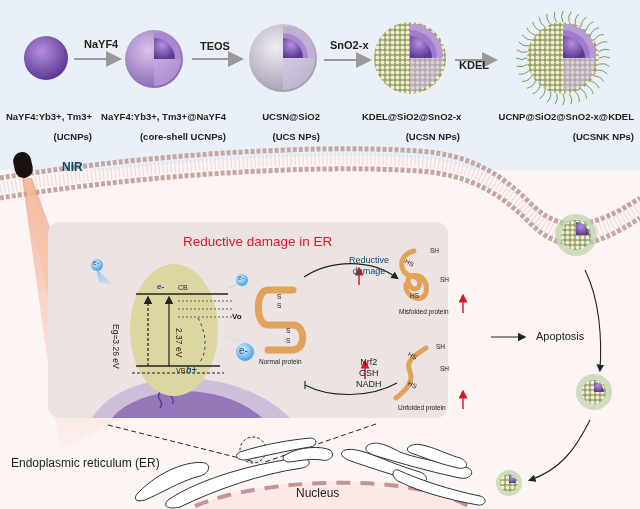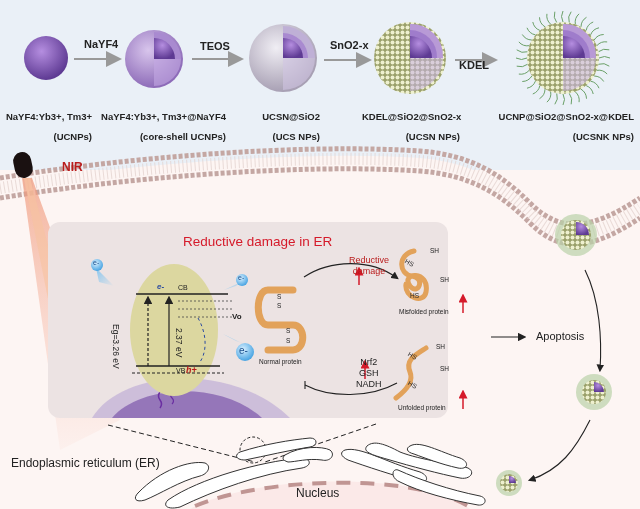--- a/index.html
+++ b/index.html
@@ -4,21 +4,21 @@
 <style>
   html, body { margin: 0; padding: 0; }
   body { width: 640px; height: 509px; overflow: hidden; background: #fdf5f3; font-family: "Liberation Sans", sans-serif; position: relative; }
   .top-panel { position: absolute; left: 0; top: 0; width: 640px; height: 170px; background: #eaf0f7; }
   .abs { position: absolute; }
   .lbl { position: absolute; font-weight: bold; font-size: 9.5px; color: #222; text-align: right; white-space: nowrap; }
   .step-label { position: absolute; font-weight: bold; font-size: 11px; color: #222; white-space: nowrap; }
   .small { font-size: 6.5px; color: #222; white-space: nowrap; position: absolute; }
   .svg-layer { position: absolute; left: 0; top: 0; }
   .title-red { position: absolute; color: #d51a2a; font-size: 13.5px; white-space: nowrap; }
-  .red { color: #b91c1c; padding-left: 26px; }
+  .red { color: #0c4a6e; padding-left: 26px; }
 </style>
 </head>
 <body>
 
 <div class="top-panel"></div>
 
 <svg class="svg-layer" width="640" height="509" viewBox="0 0 640 509">
   <defs>
     <radialGradient id="gCore" cx="40%" cy="35%" r="65%">
       <stop offset="0" stop-color="#b58ee0"></stop>

